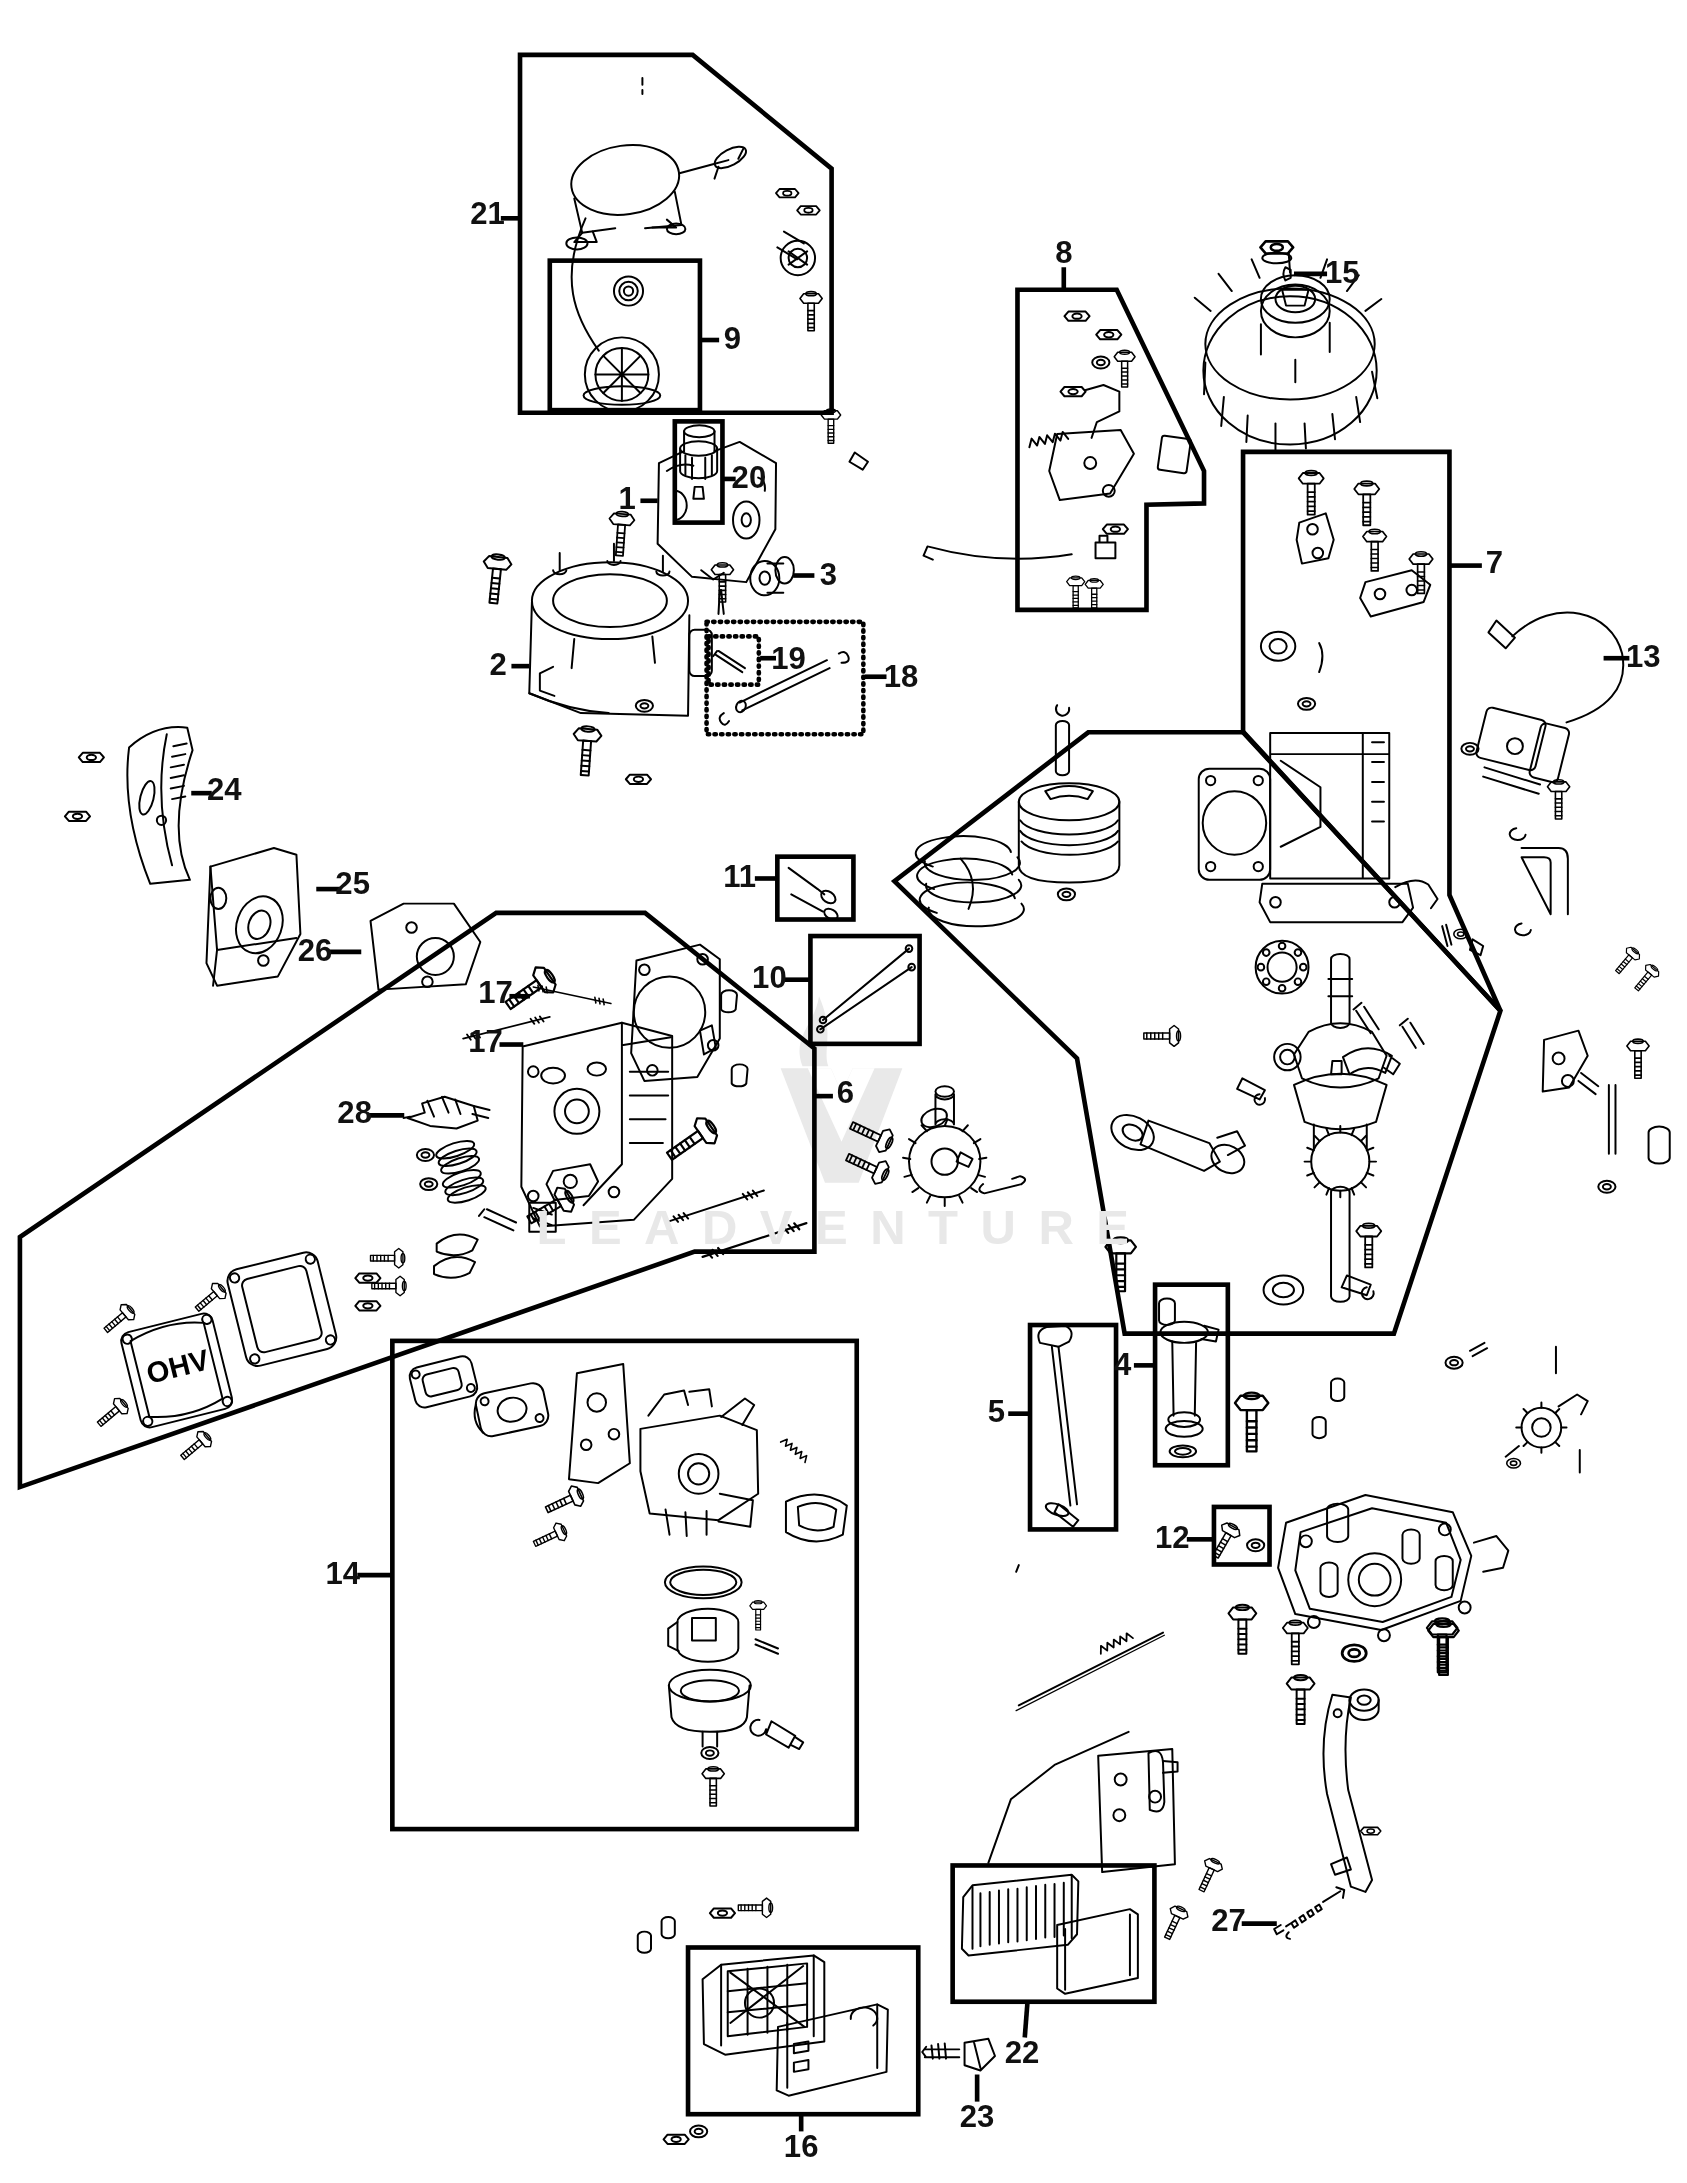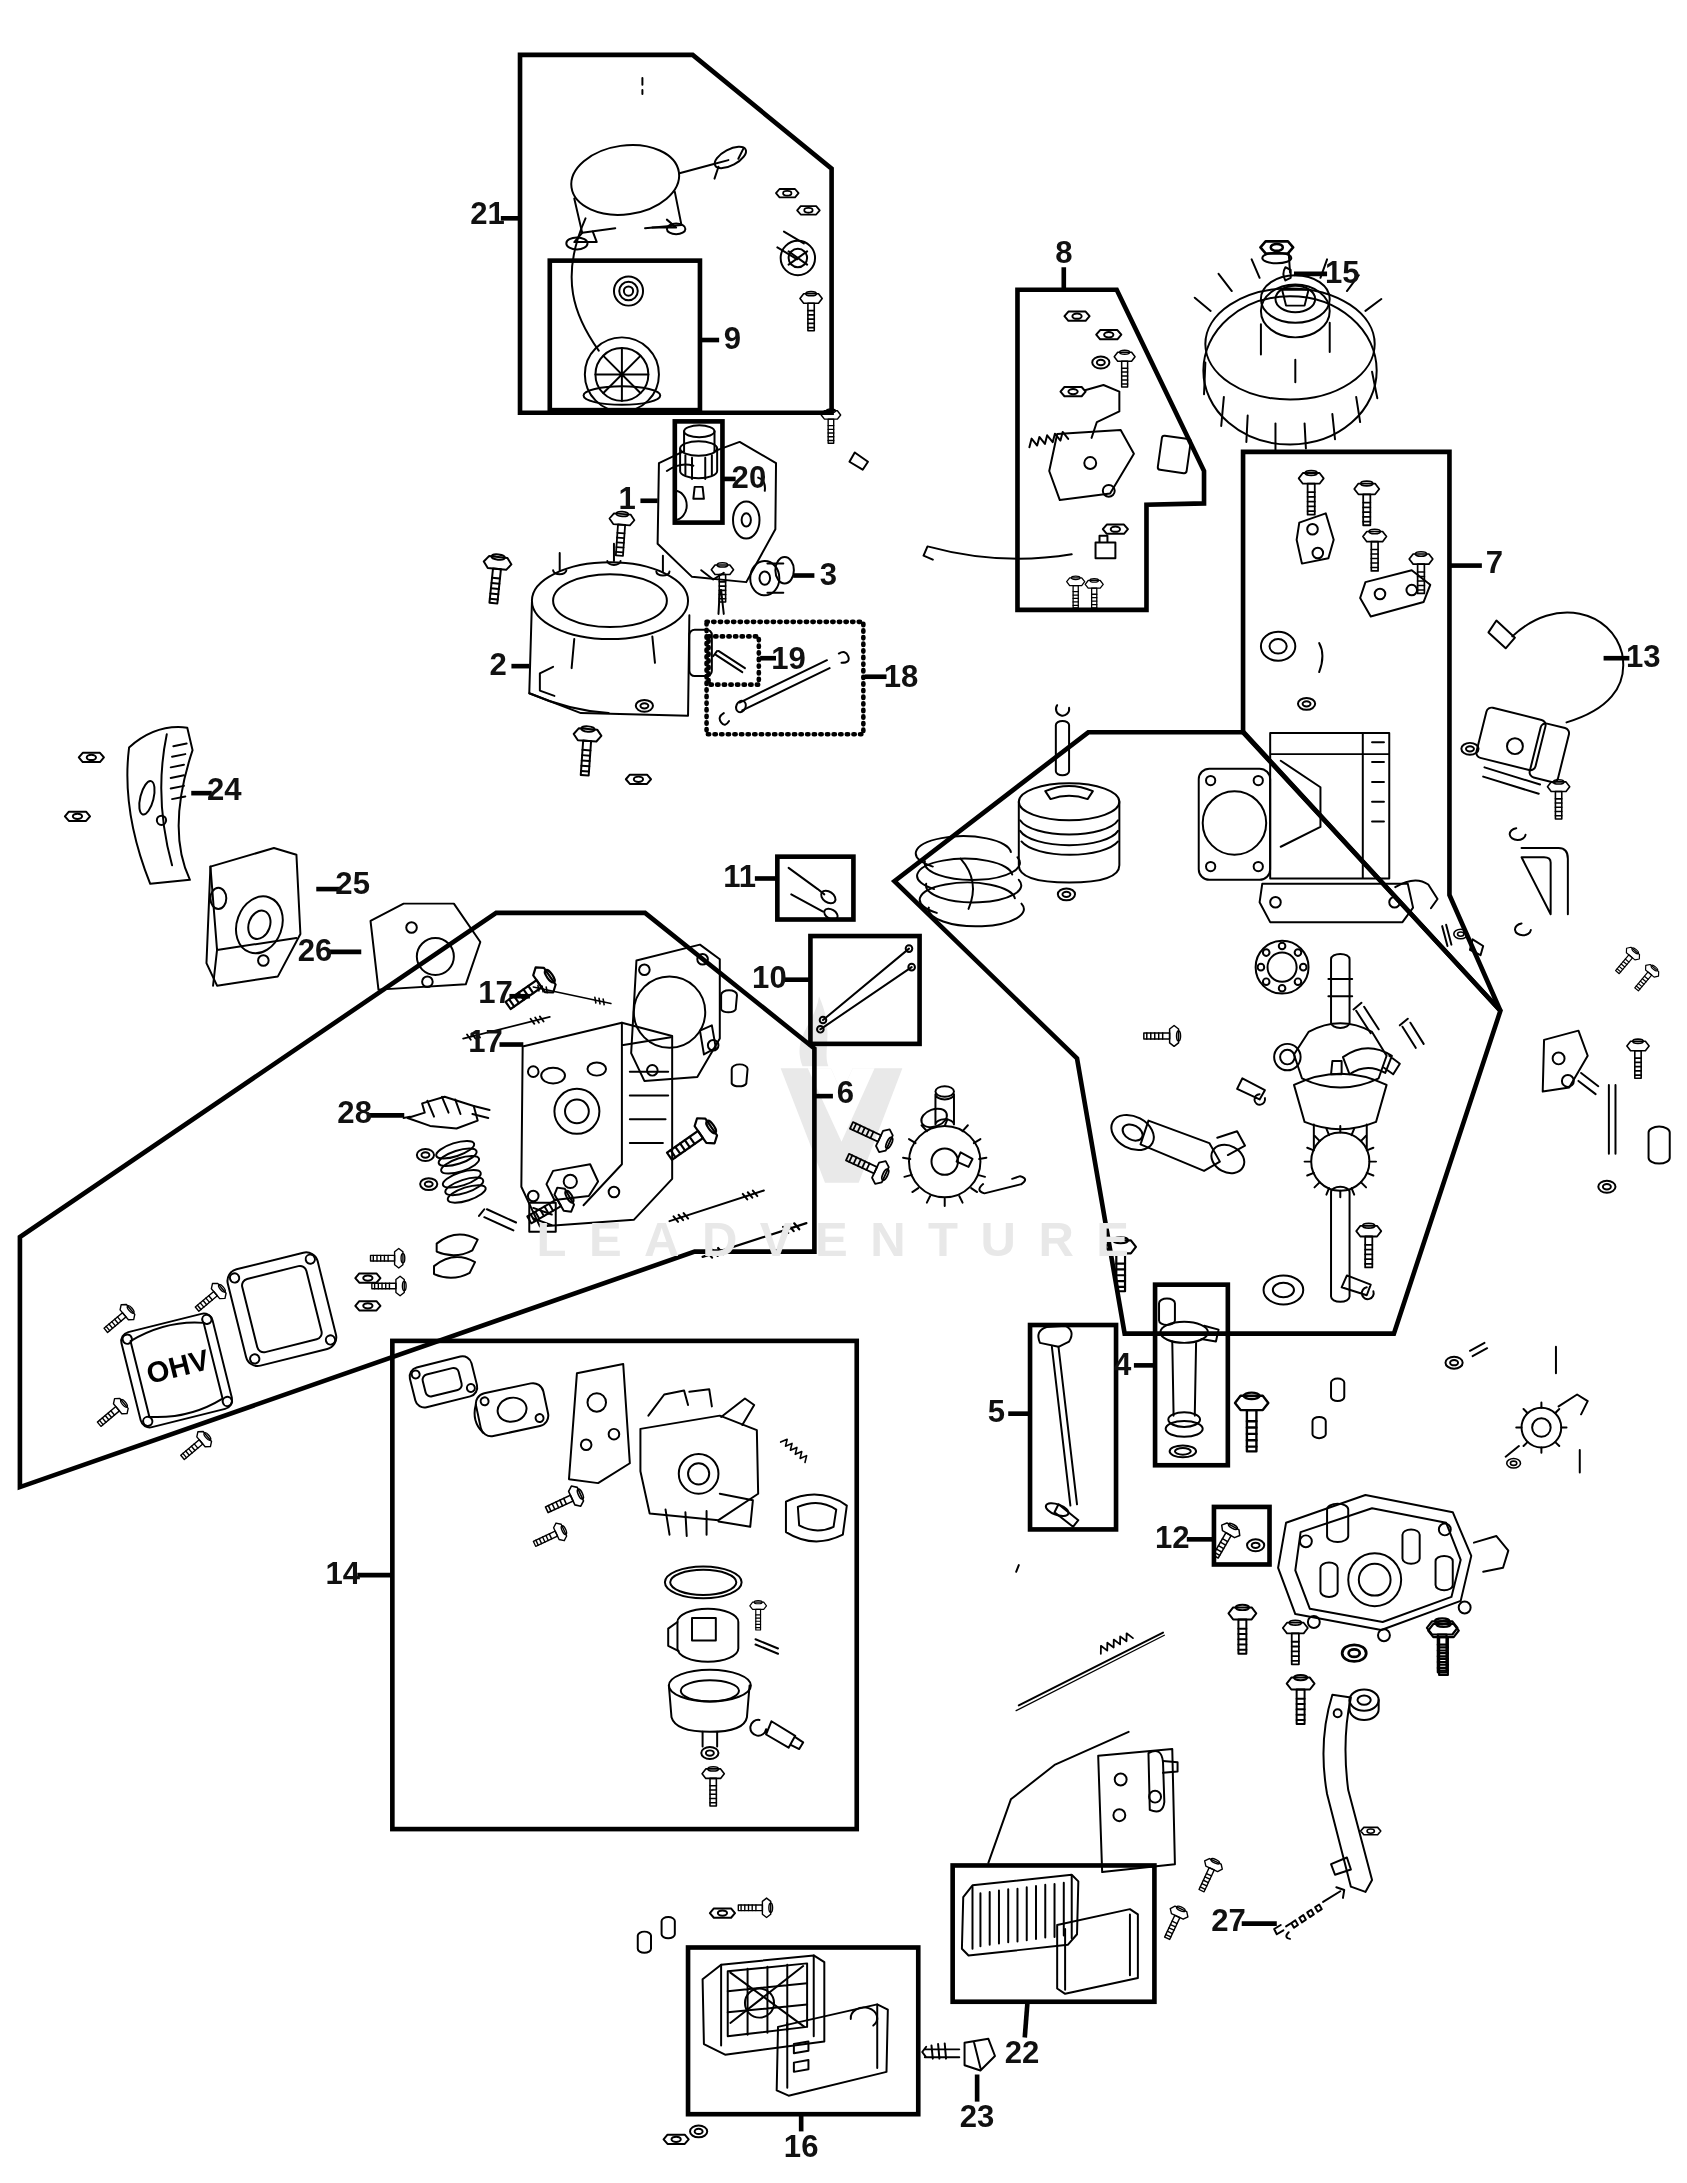--- a/index.html
+++ b/index.html
@@ -1,21 +1,21 @@
 <!DOCTYPE html>
 <html style="font-size:10.6px"><head>
 <meta charset="utf-8">
 <style>
   html,body{margin:0;padding:0;background:#fff;}
   .canvas{position:relative;width:1687px;height:2183px;background:#fff;overflow:hidden;
           font-family:"Liberation Sans",sans-serif;}
   svg{position:absolute;left:0;top:0;}
   .watermark{position:absolute;left:523px;top:1199px;width:642px;text-align:center;
              font-size:49px;font-weight:bold;letter-spacing:22.5px;color:#e8e8e8;
-             white-space:nowrap;user-select:none;margin-top:12px;}
+             white-space:nowrap;user-select:none;}
   .footer{position:absolute;left:0;right:0;bottom:5.3px;text-align:center;
           font-size:30px;color:#111;}
   text.lbl{font-family:"Liberation Sans",sans-serif;font-size:47px;font-weight:600;fill:#111;}
 </style>
 </head>
 <body>
 <div class="canvas">
 
 <svg width="1687" height="2183" viewBox="0 0 2550 3300">
   <defs>

